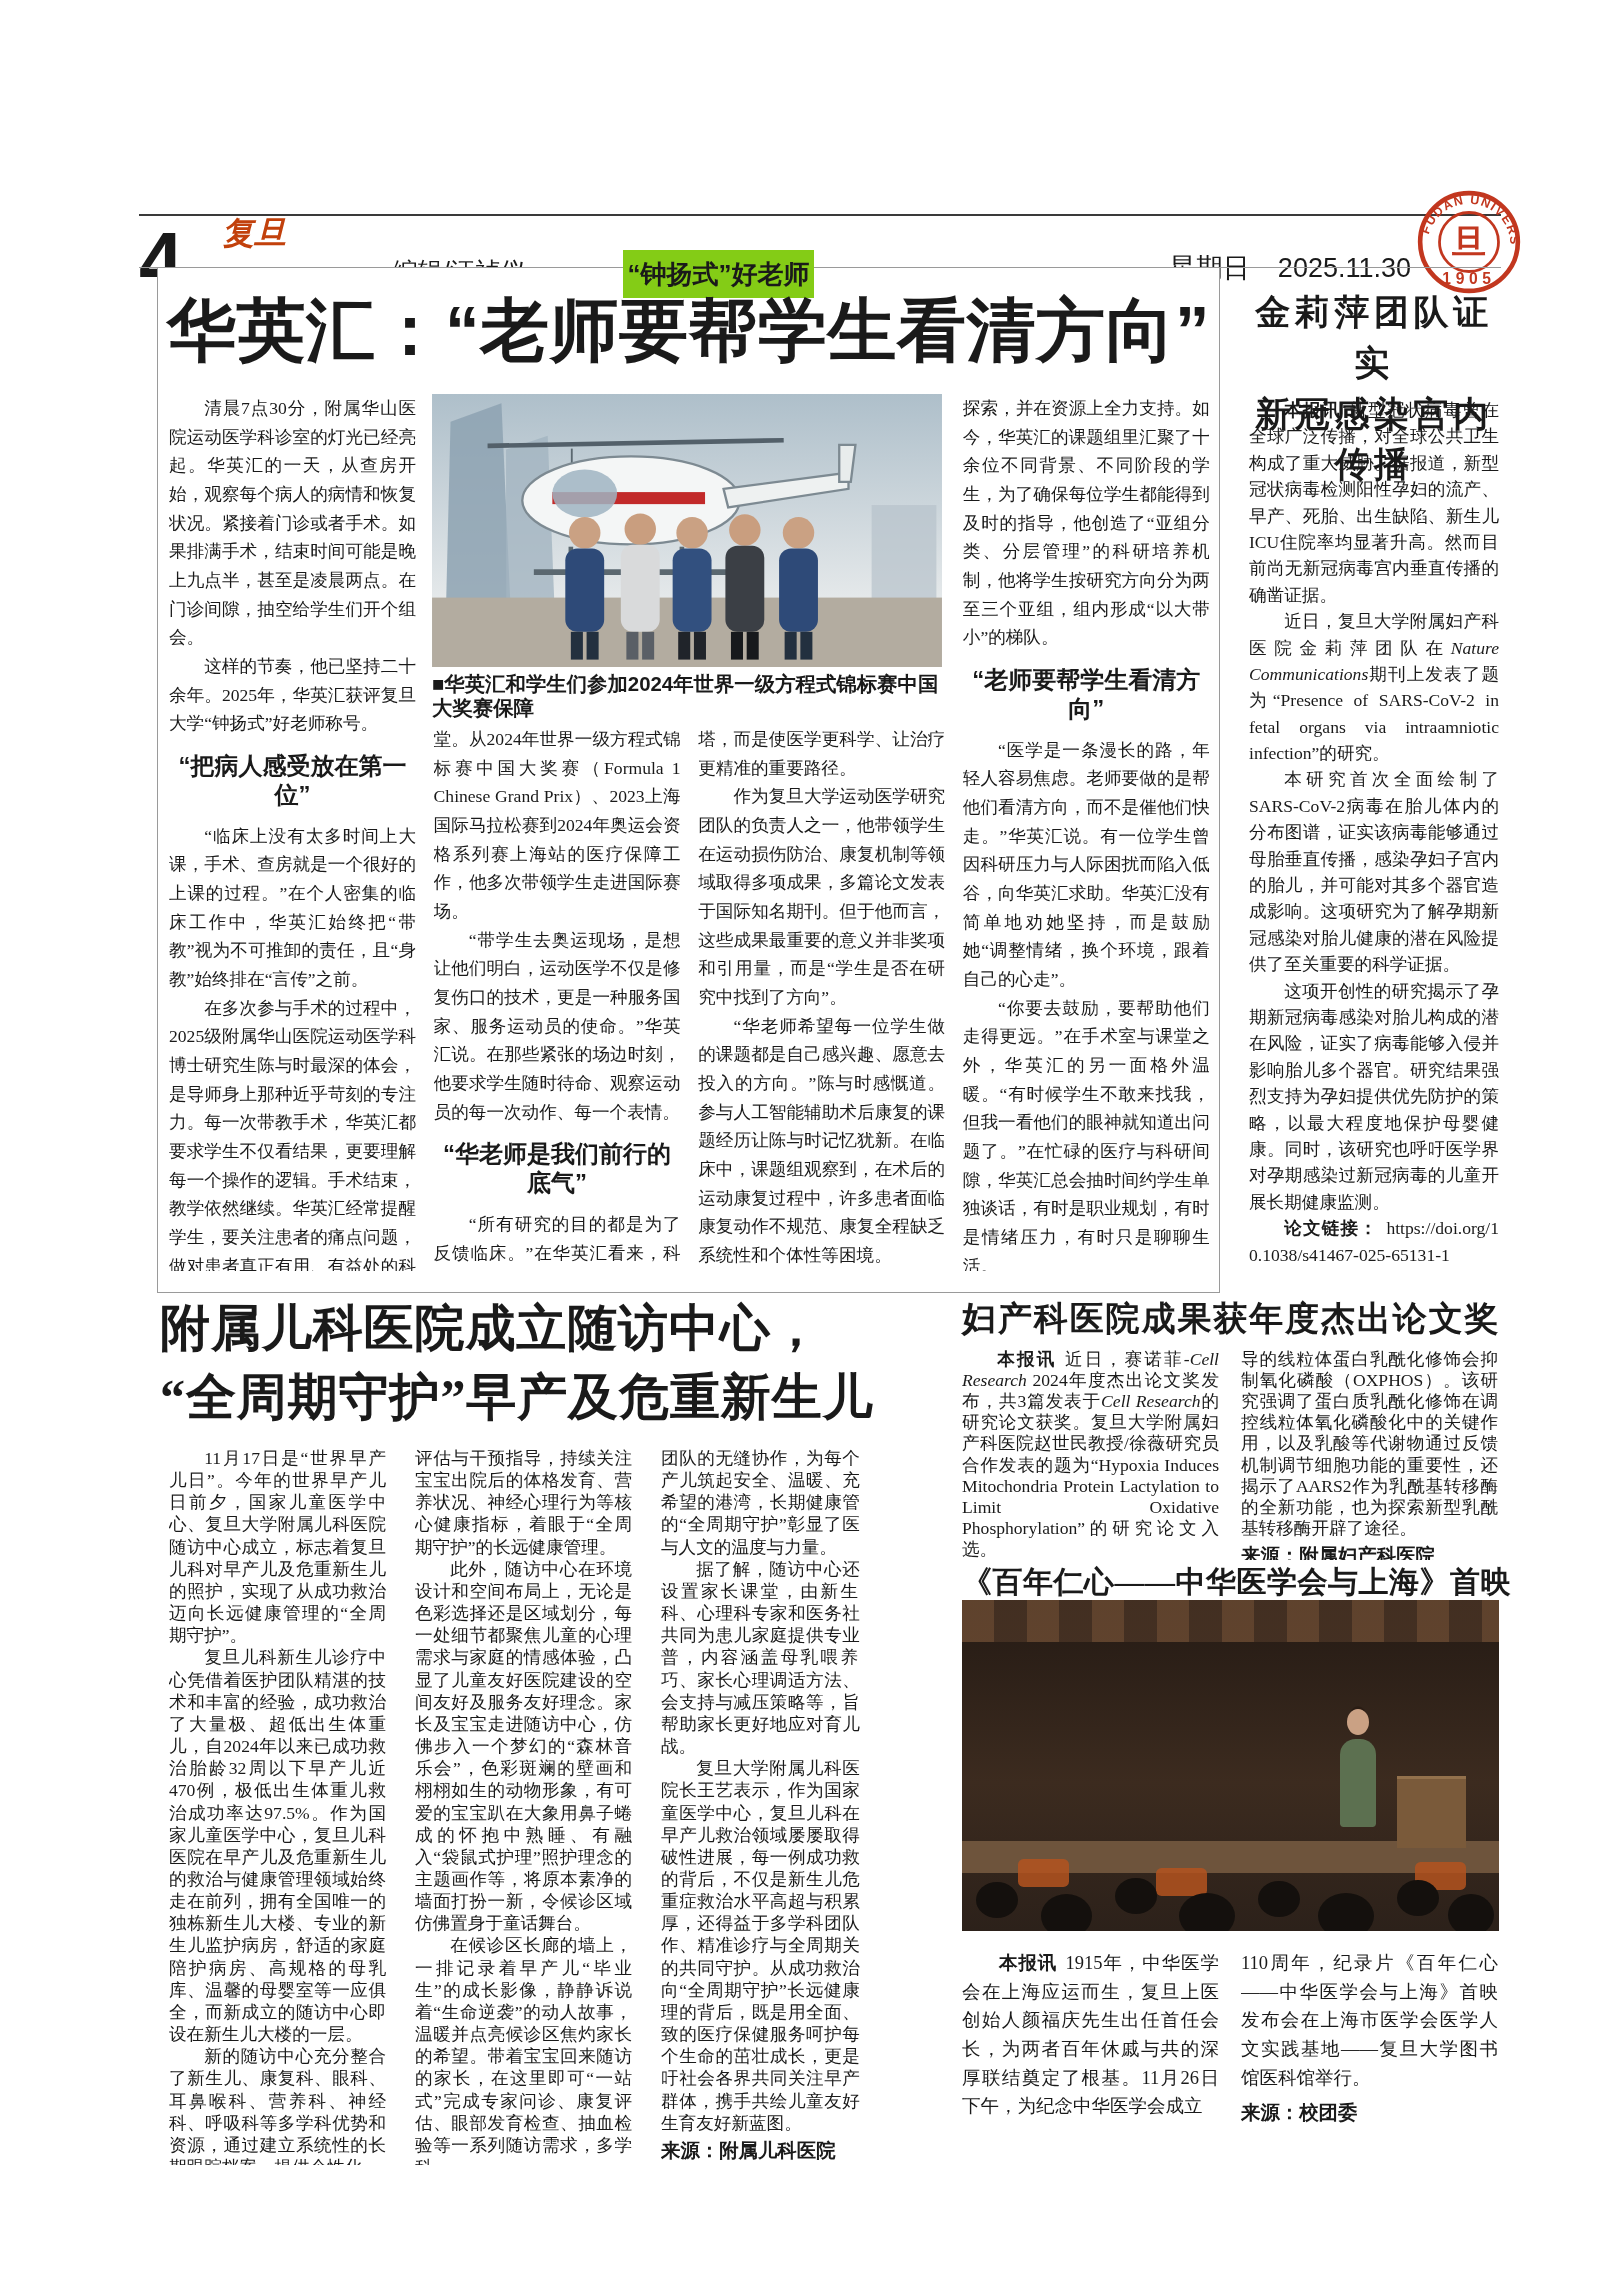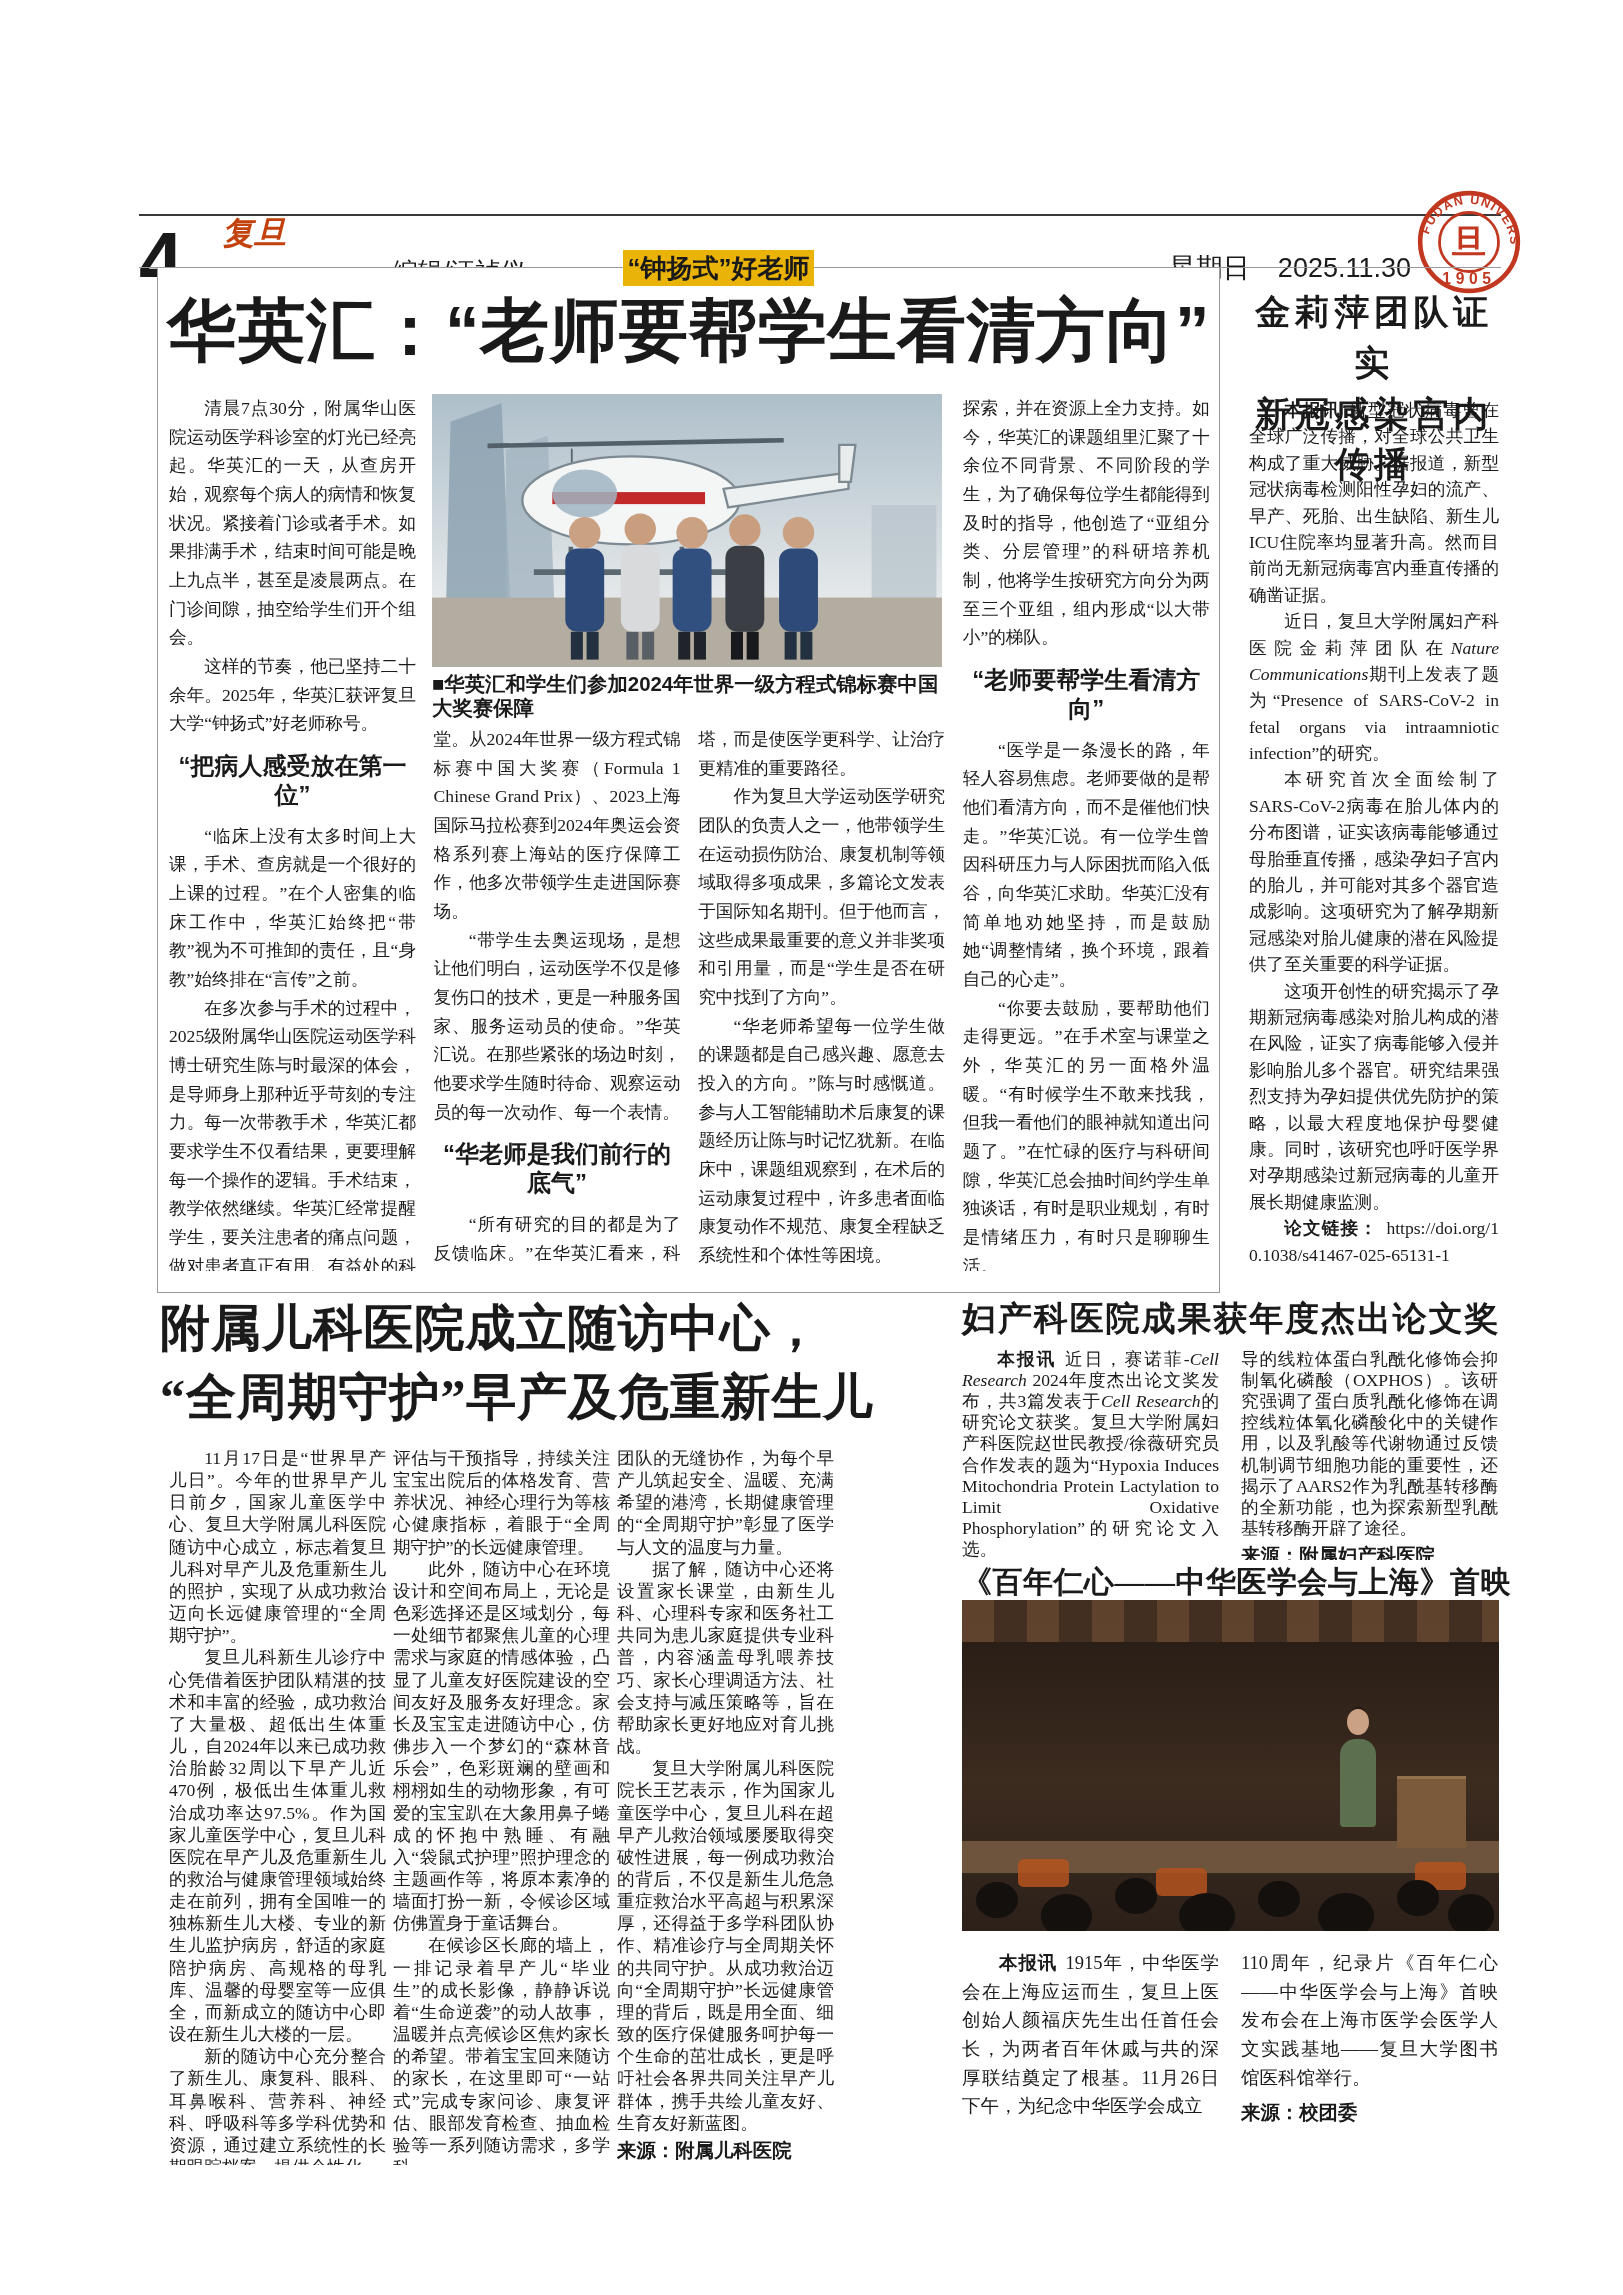--- a/index.html
+++ b/index.html
@@ -15,21 +15,21 @@
                font-style:italic;font-family:"Liberation Serif",serif;line-height:1;}
   .mast-name{left:209px;top:269px;font-family:"Liberation Sans",sans-serif;font-weight:900;
              font-size:34px;line-height:1;letter-spacing:0.9px;}
   .editor{left:393px;top:255px;font-family:"Liberation Sans",sans-serif;font-size:25px;}
   .dateline{left:1124px;top:250px;width:287px;font-family:"Liberation Sans",sans-serif;
             font-size:27px;text-align:right;}
   .dateline .wd{margin-right:28px;}
   .seal{left:1416px;top:189px;}
   
   .main-box{left:157px;top:267px;width:1061px;height:1024px;border:1.4px solid #9a9a9a;background:#fff;}
-  .kicker{left:623px;top:250px;width:191px;height:36px;background:#eab308;
+  .kicker{left:623px;top:250px;width:191px;height:48px;background:#84cc16;
           font-family:"Liberation Sans",sans-serif;font-weight:900;font-size:26px;
           display:flex;align-items:center;justify-content:center;}
   .headline{left:167px;top:296px;width:1042px;text-align:center;
             font-family:"Liberation Sans",sans-serif;font-weight:900;font-size:69px;
             line-height:1;letter-spacing:0.5px;white-space:nowrap;}
   .main-cols{left:169px;top:394px;width:1040px;height:877px;display:flex;gap:17.6px;overflow:hidden;}
   .mcol{width:247px;flex:0 0 247px;font-size:17.6px;line-height:1.63;overflow:hidden;}
   .mcol.pad{padding-top:331px;}
   p.p{margin:0;text-indent:2em;text-align:justify;}
   p.cont{text-indent:0;}
@@ -45,21 +45,21 @@
   .sb-title{left:1249px;top:287px;width:250px;text-align:center;
             font-family:"Liberation Sans",sans-serif;font-weight:900;font-size:35px;
             line-height:1.45;letter-spacing:4.6px;}
   .sb-body{left:1249px;top:397px;width:250px;height:879px;font-size:17.6px;line-height:1.5;overflow:hidden;}
   .lead{font-family:"Liberation Sans",sans-serif;font-weight:900;margin-right:8.3px;}
   .it{font-style:italic;}
   .url{word-break:break-all;}
   
   .child-h{left:160px;top:1294px;width:787px;font-weight:900;font-size:50px;
            line-height:1.38;letter-spacing:0.9px;font-family:Liberation Serif, serif;}
-  .child-cols{left:169px;top:1447px;width:691px;height:718px;display:flex;gap:7px;overflow:hidden;}
+  .child-cols{left:169px;top:1447px;width:691px;height:718px;display:flex;gap:29px;overflow:hidden;}
   .ccol{width:217px;flex:0 0 217px;font-size:17.6px;line-height:1.26;overflow:hidden;}
   
   .award-h{left:962px;top:1296px;width:537px;text-align:center;font-weight:900;
            font-size:34px;letter-spacing:1.9px;font-family:"Liberation Serif",serif;white-space:nowrap;}
   .award-cols{left:962px;top:1349px;width:537px;height:211px;display:flex;gap:22px;overflow:hidden;}
   .acol{width:257px;flex:0 0 257px;font-size:17.6px;line-height:1.2;overflow:hidden;}
   
   .prem-h{left:962px;top:1562px;width:537px;font-weight:900;font-size:30px;
           letter-spacing:0.5px;font-family:"Liberation Serif",serif;white-space:nowrap;}
   .photo2{left:962px;top:1600px;width:537px;height:331px;overflow:hidden;

